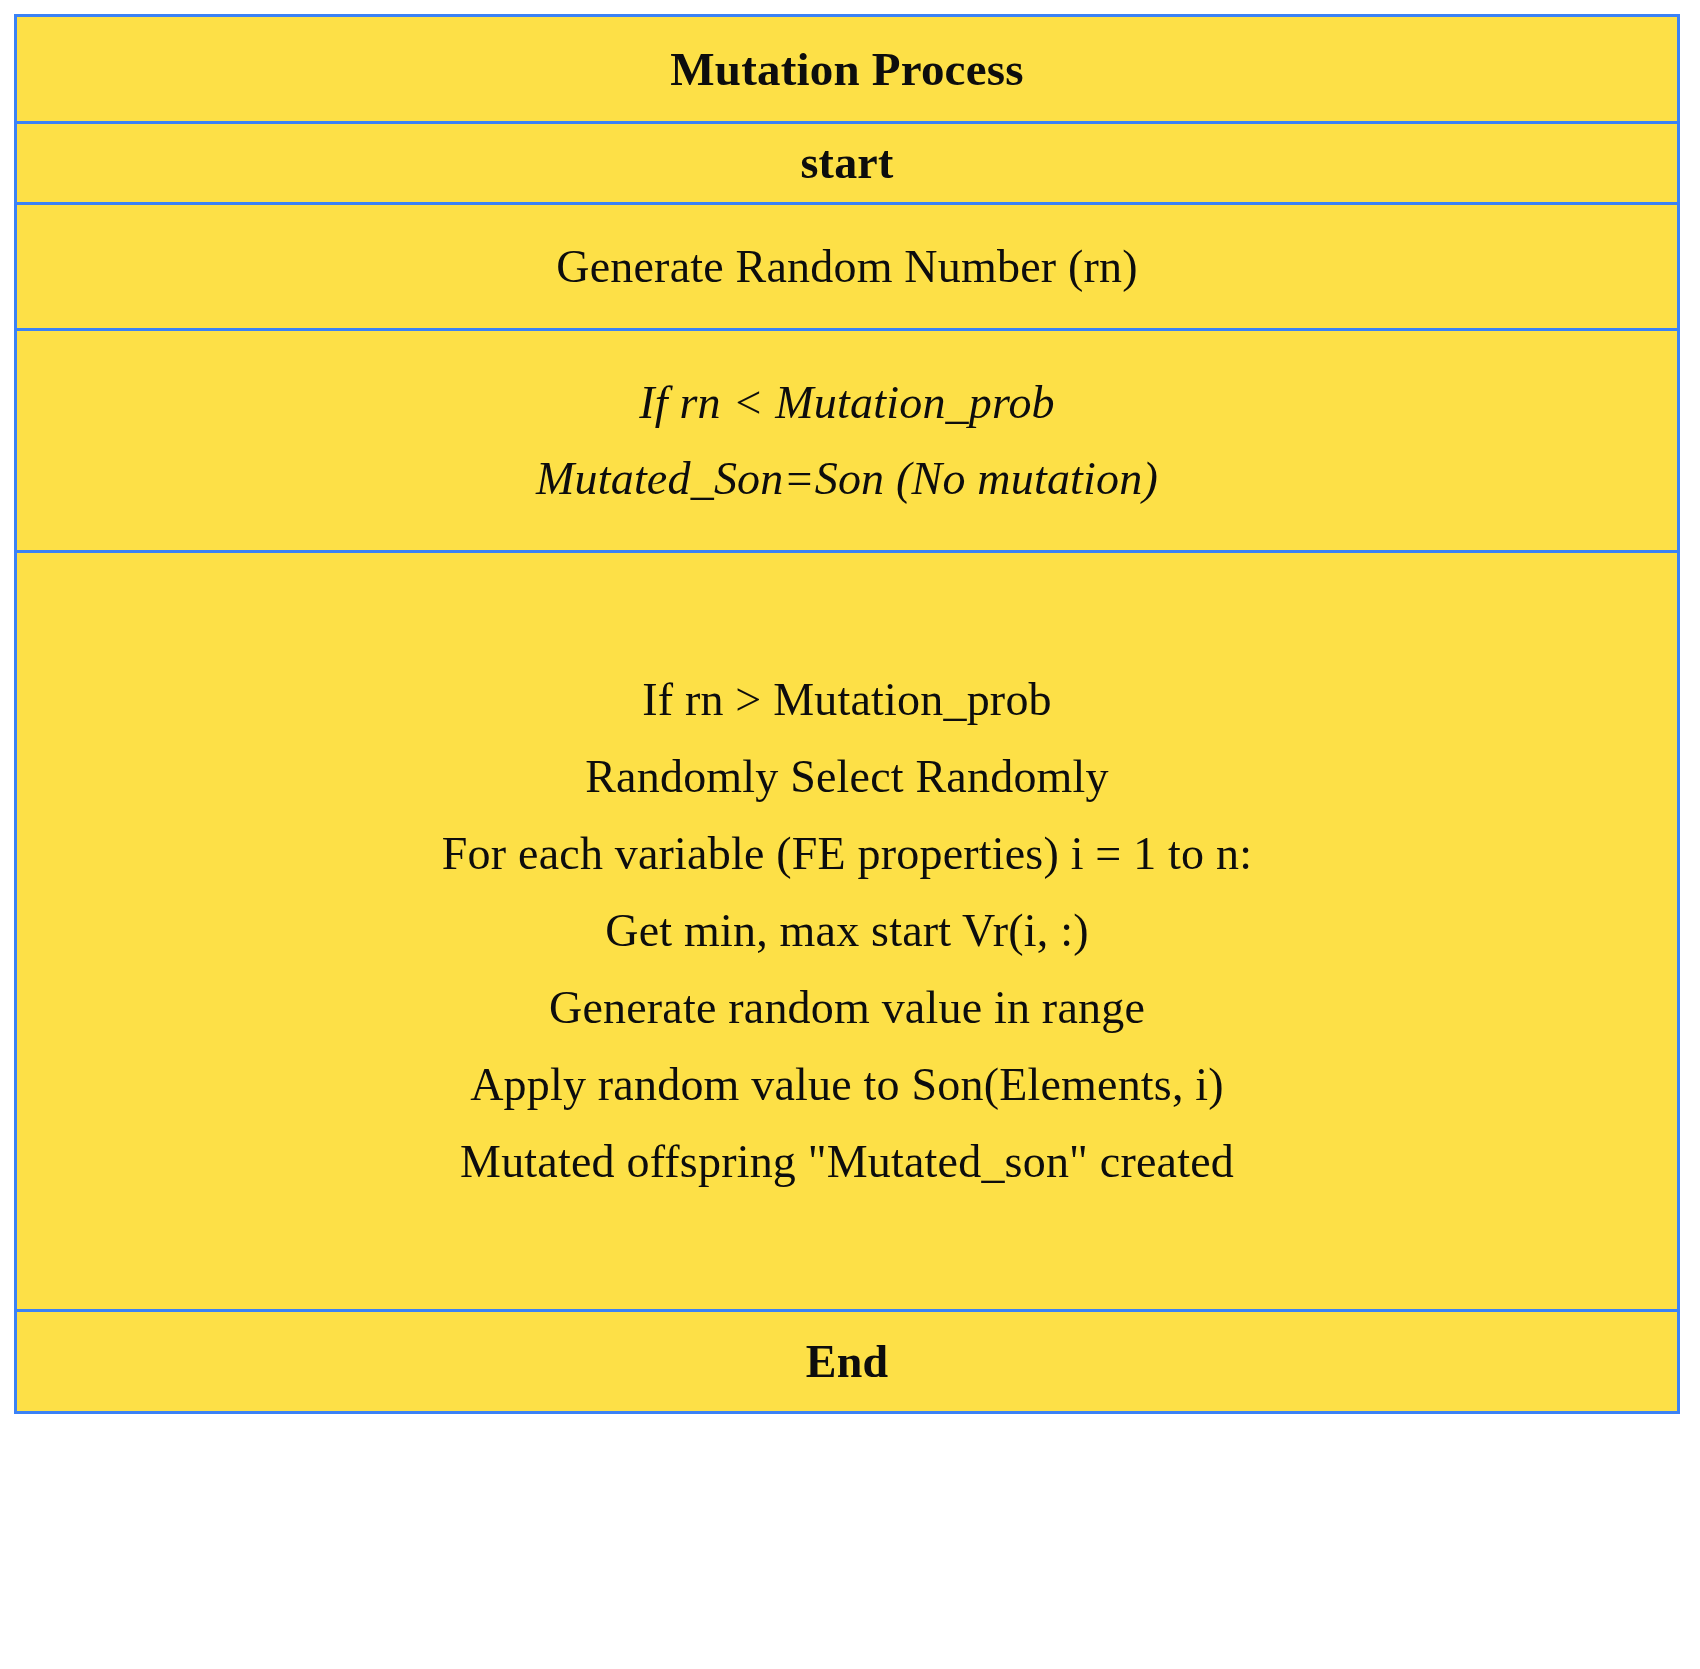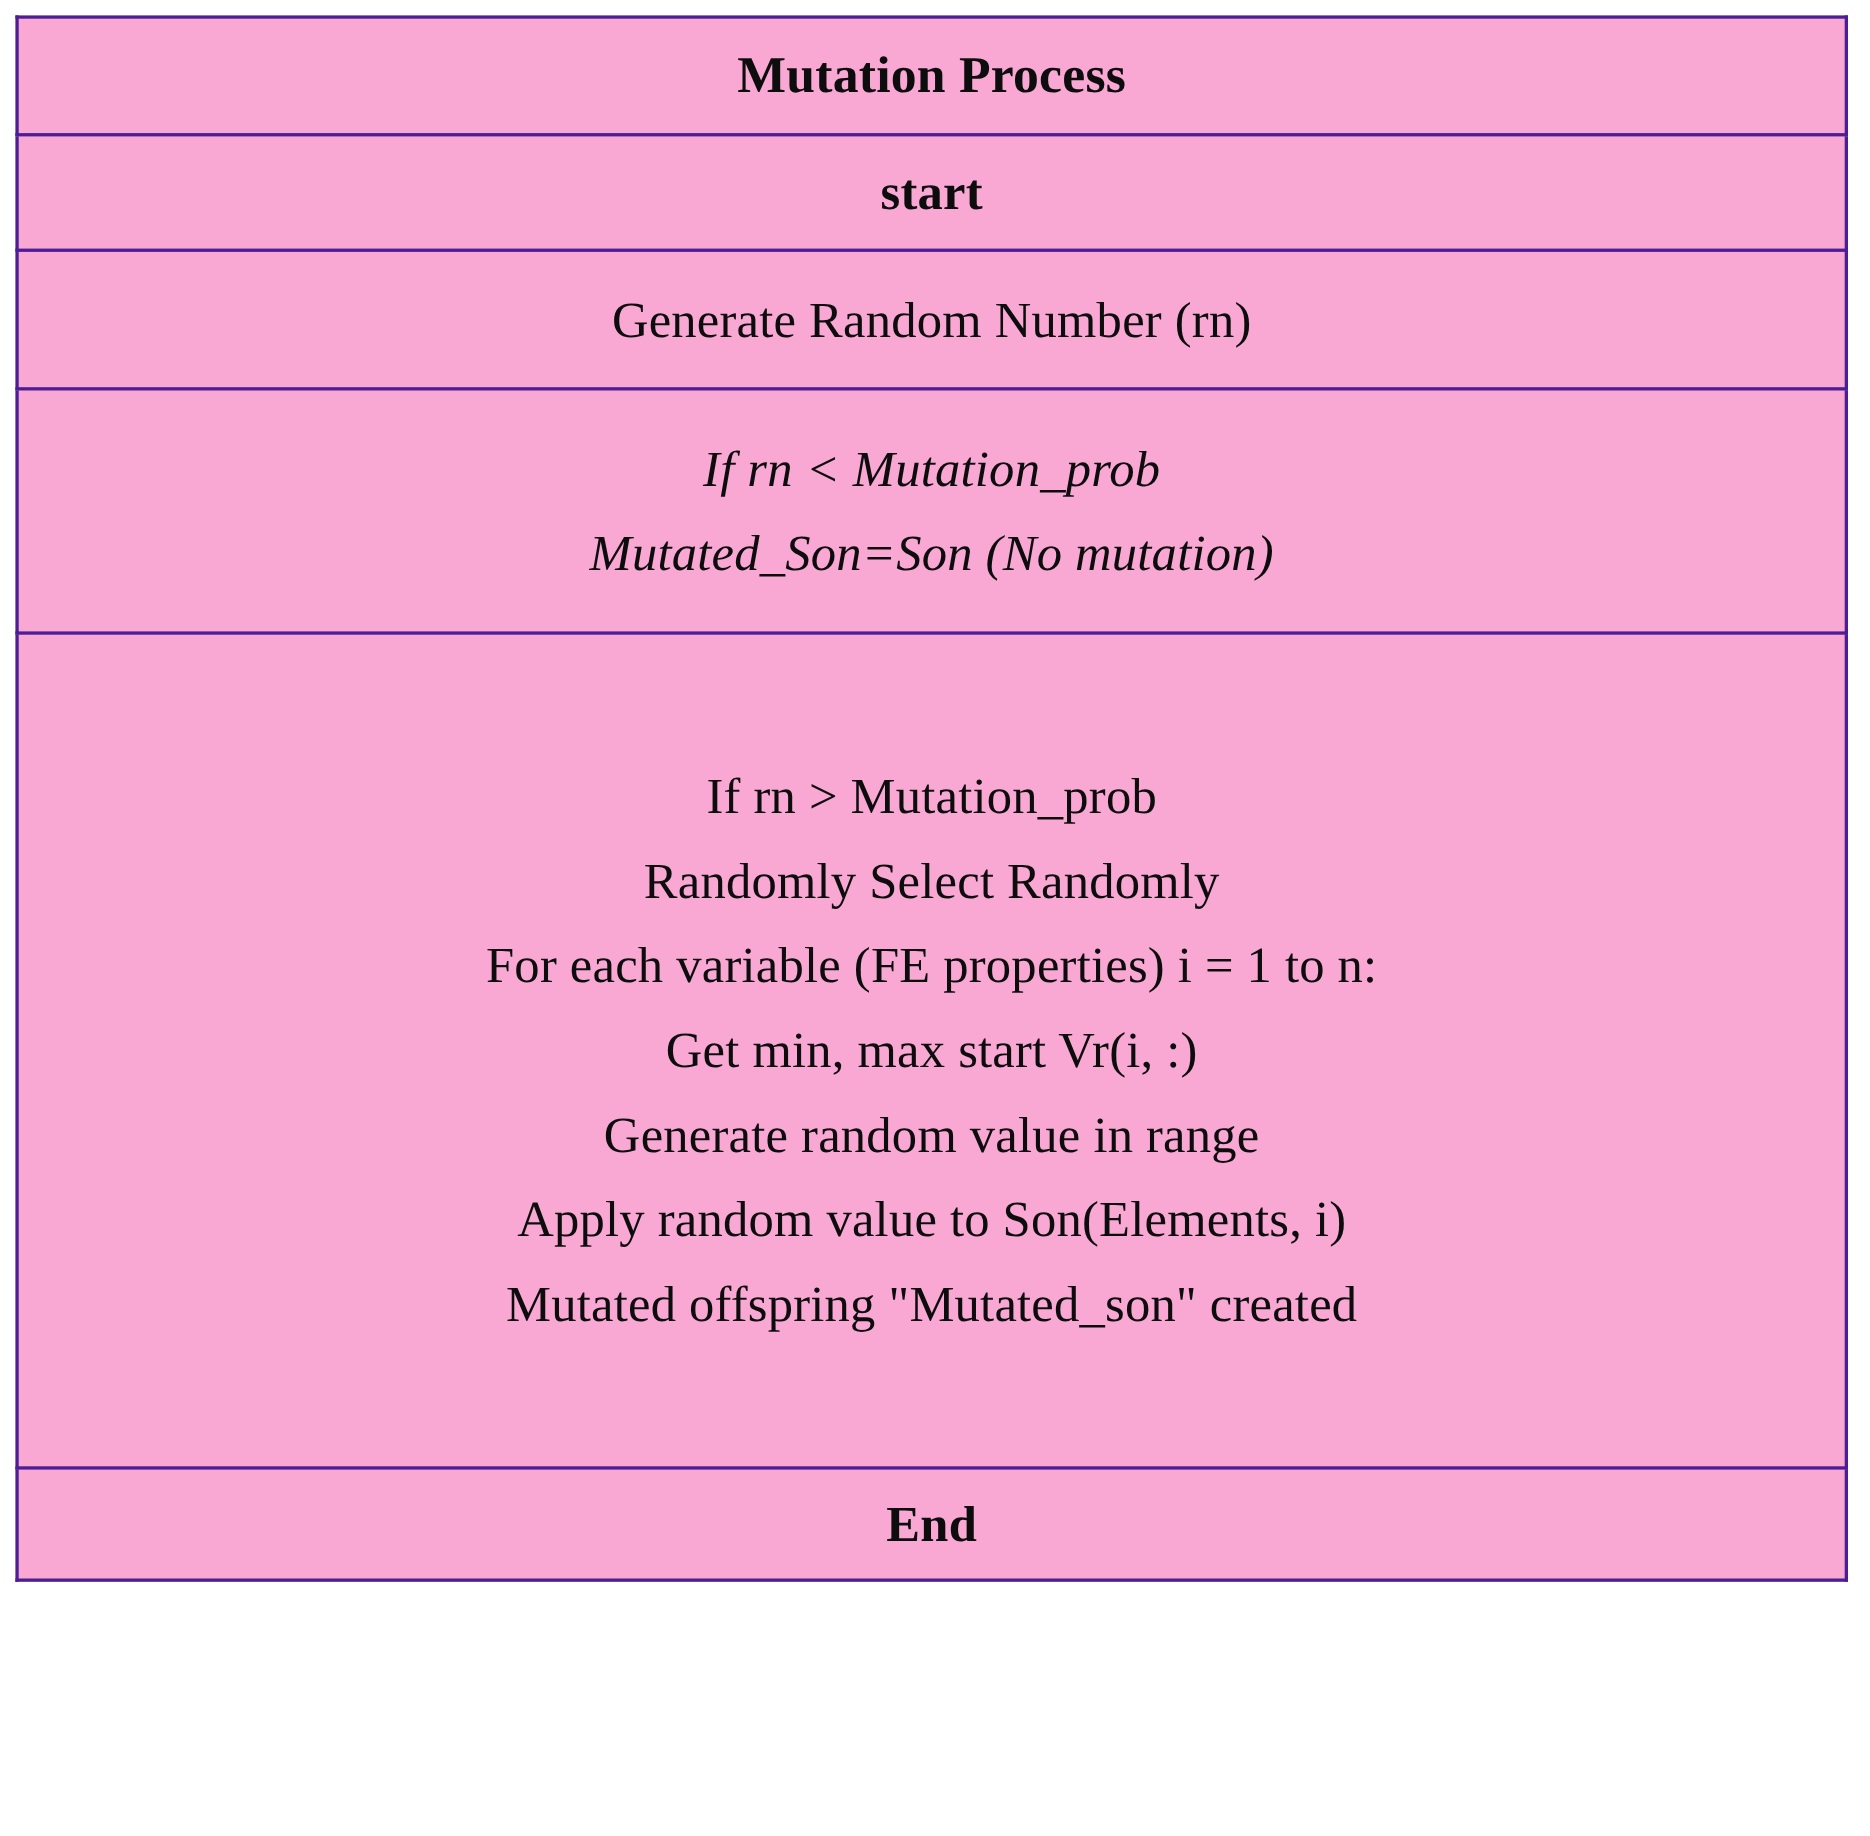--- a/index.html
+++ b/index.html
@@ -28,44 +28,44 @@
     position: absolute;
     left: 14px;
     top: 14px;
     width: 1666px;
     border-collapse: collapse;
     table-layout: fixed;
     background: #ffffff;
   }
 
   .algo-table td {
-    border: 3px solid #4c1d95;
+    border: 3px solid #3b82f6;
     text-align: center;
     vertical-align: middle;
     padding: 0;
-    background: #f9a8d4;
+    background: #fde047;
   }
 
   .cell-inner {
     display: block;
     padding: 0 18px;
   }
 
   .line {
     display: block;
     font-size: 46px;
     line-height: 1.0;
     letter-spacing: 0.2px;
     white-space: pre;
     color: #0d0d0d;
   }
 
   
   .row-title      { height: 107px; }
-  .row-start      { height: 105px; font-family: Liberation Serif, serif; }
+  .row-start      { height: 81px; font-family: Liberation Serif, serif; }
   .row-input      { height: 190px; }
   .row-generate   { height: 126px; }
   .row-ifless     { height: 222px; font-style: italic; }
   .row-ifgreater  { height: 759px; }
   .row-end        { height: 102px; }
 
   .title-text {
     font-weight: bold;
     font-size: 47px;
     line-height: 1.0;

